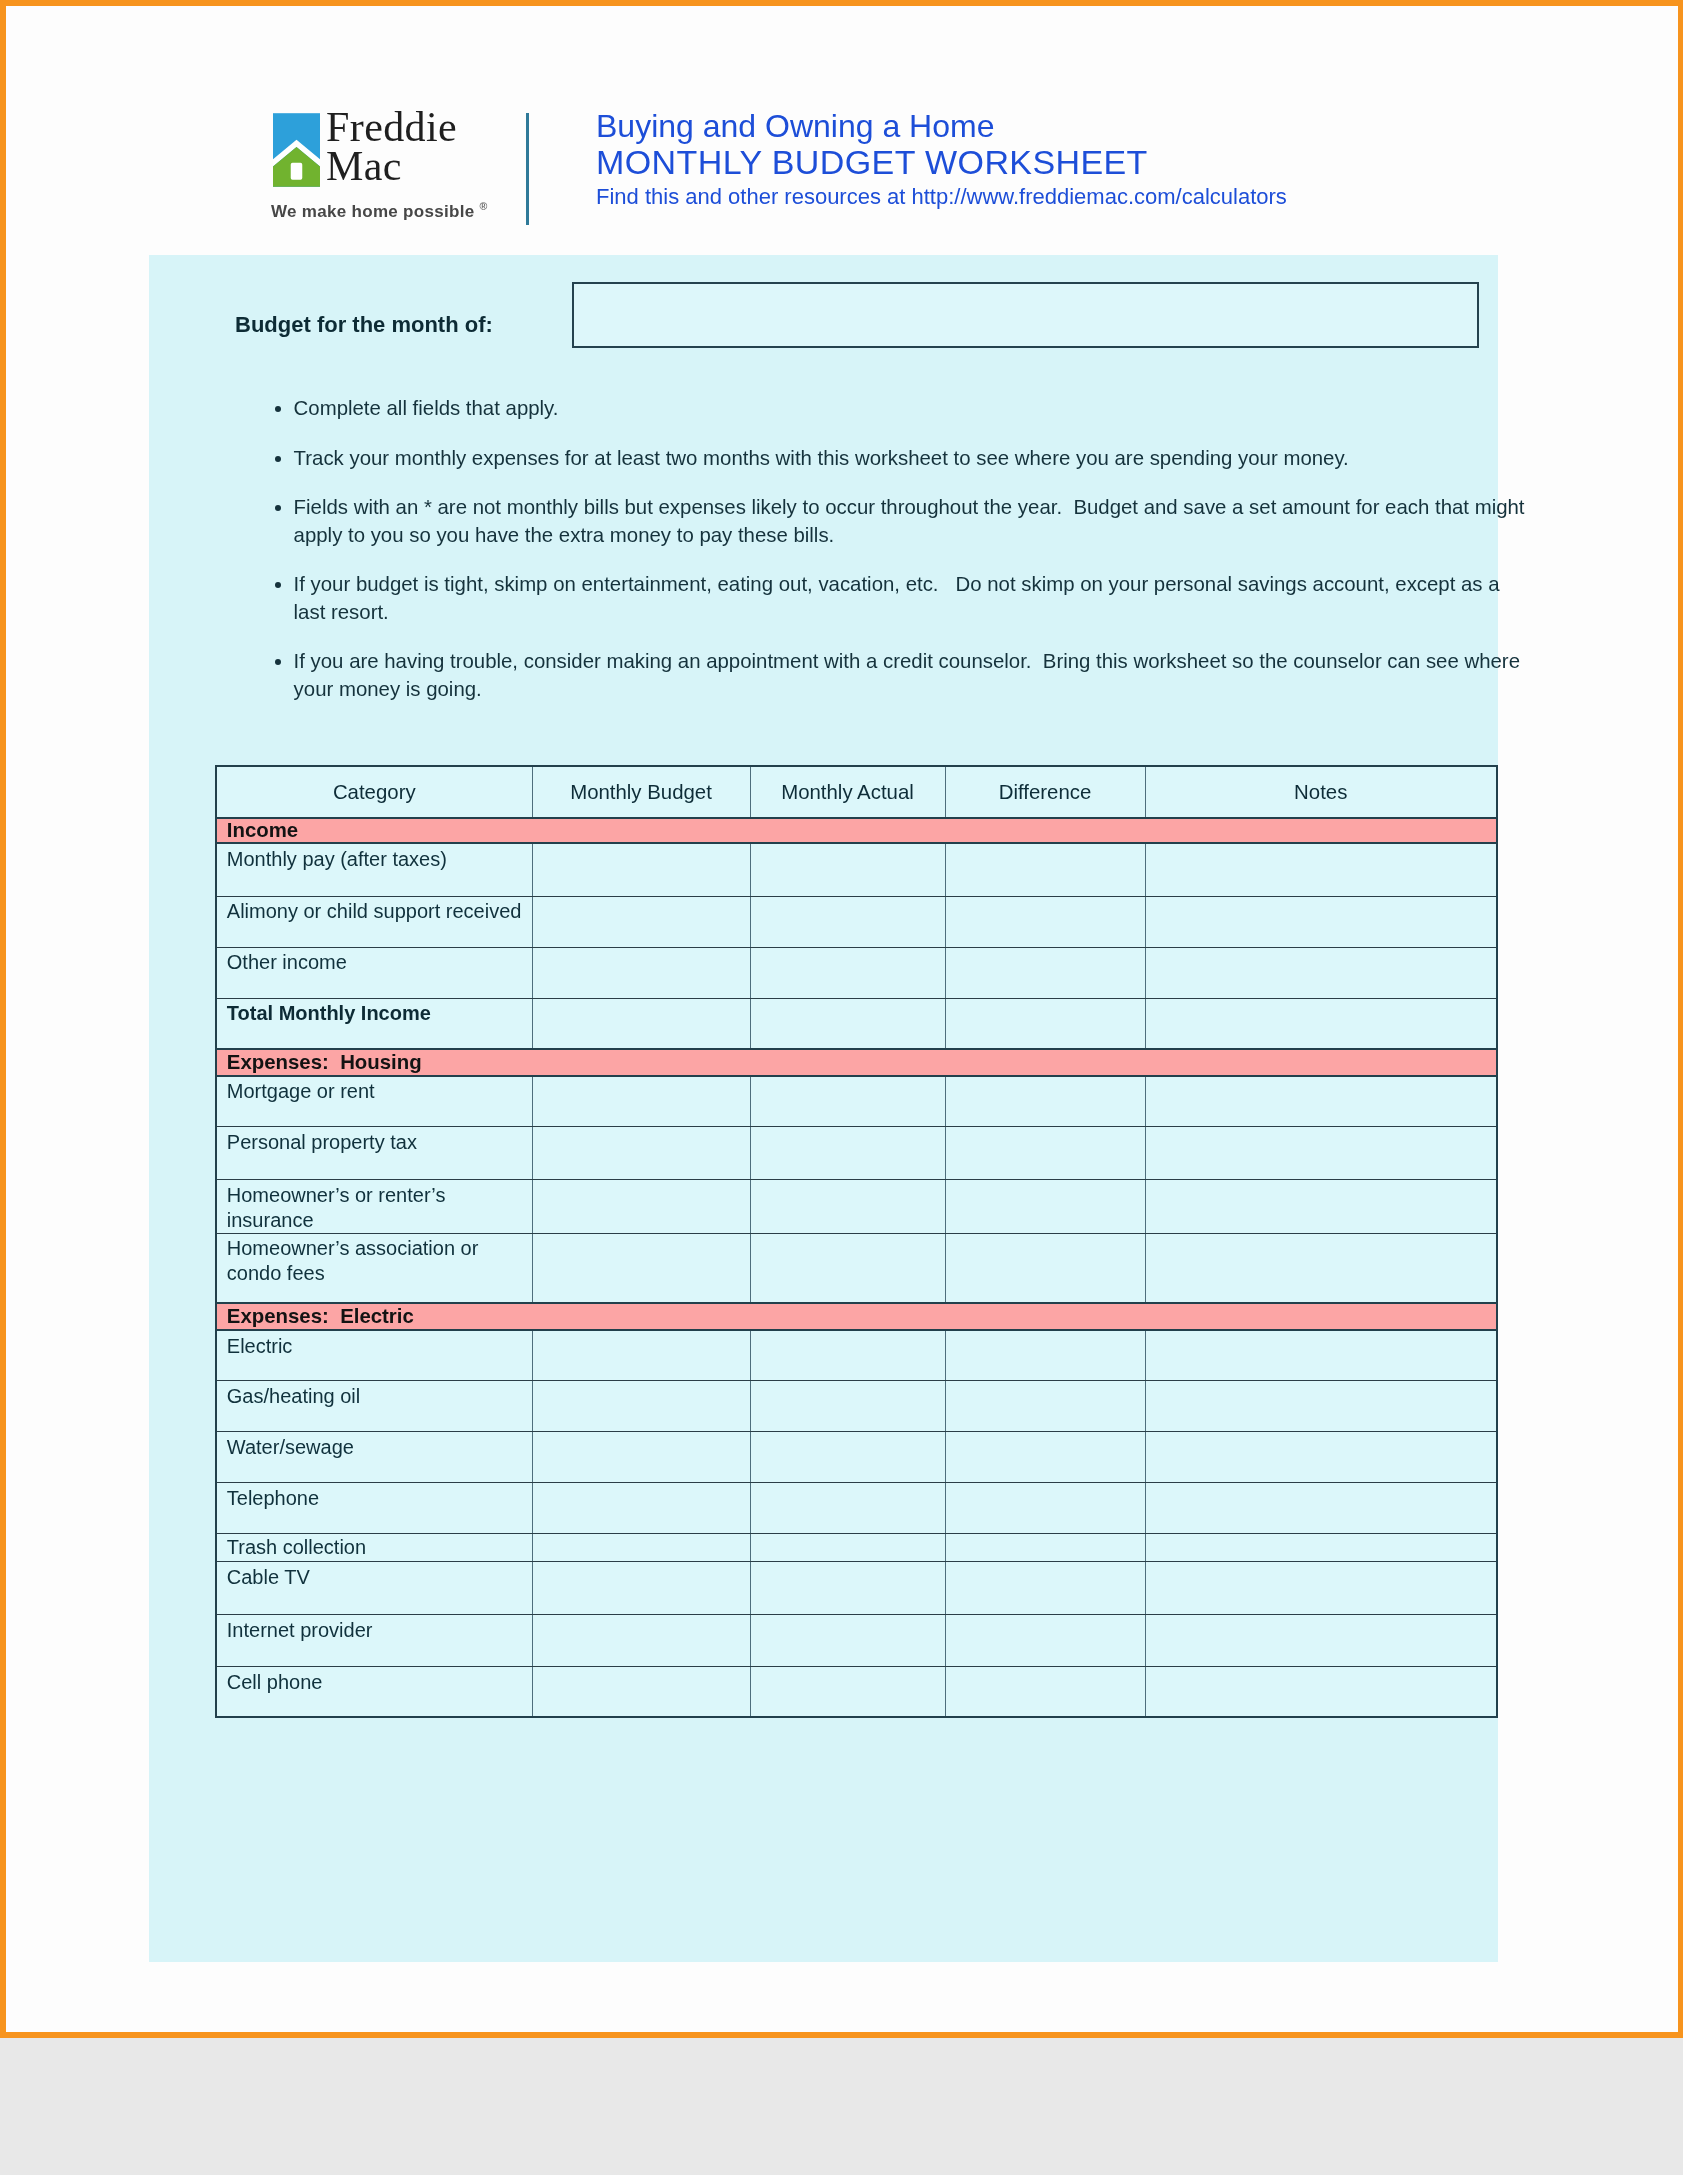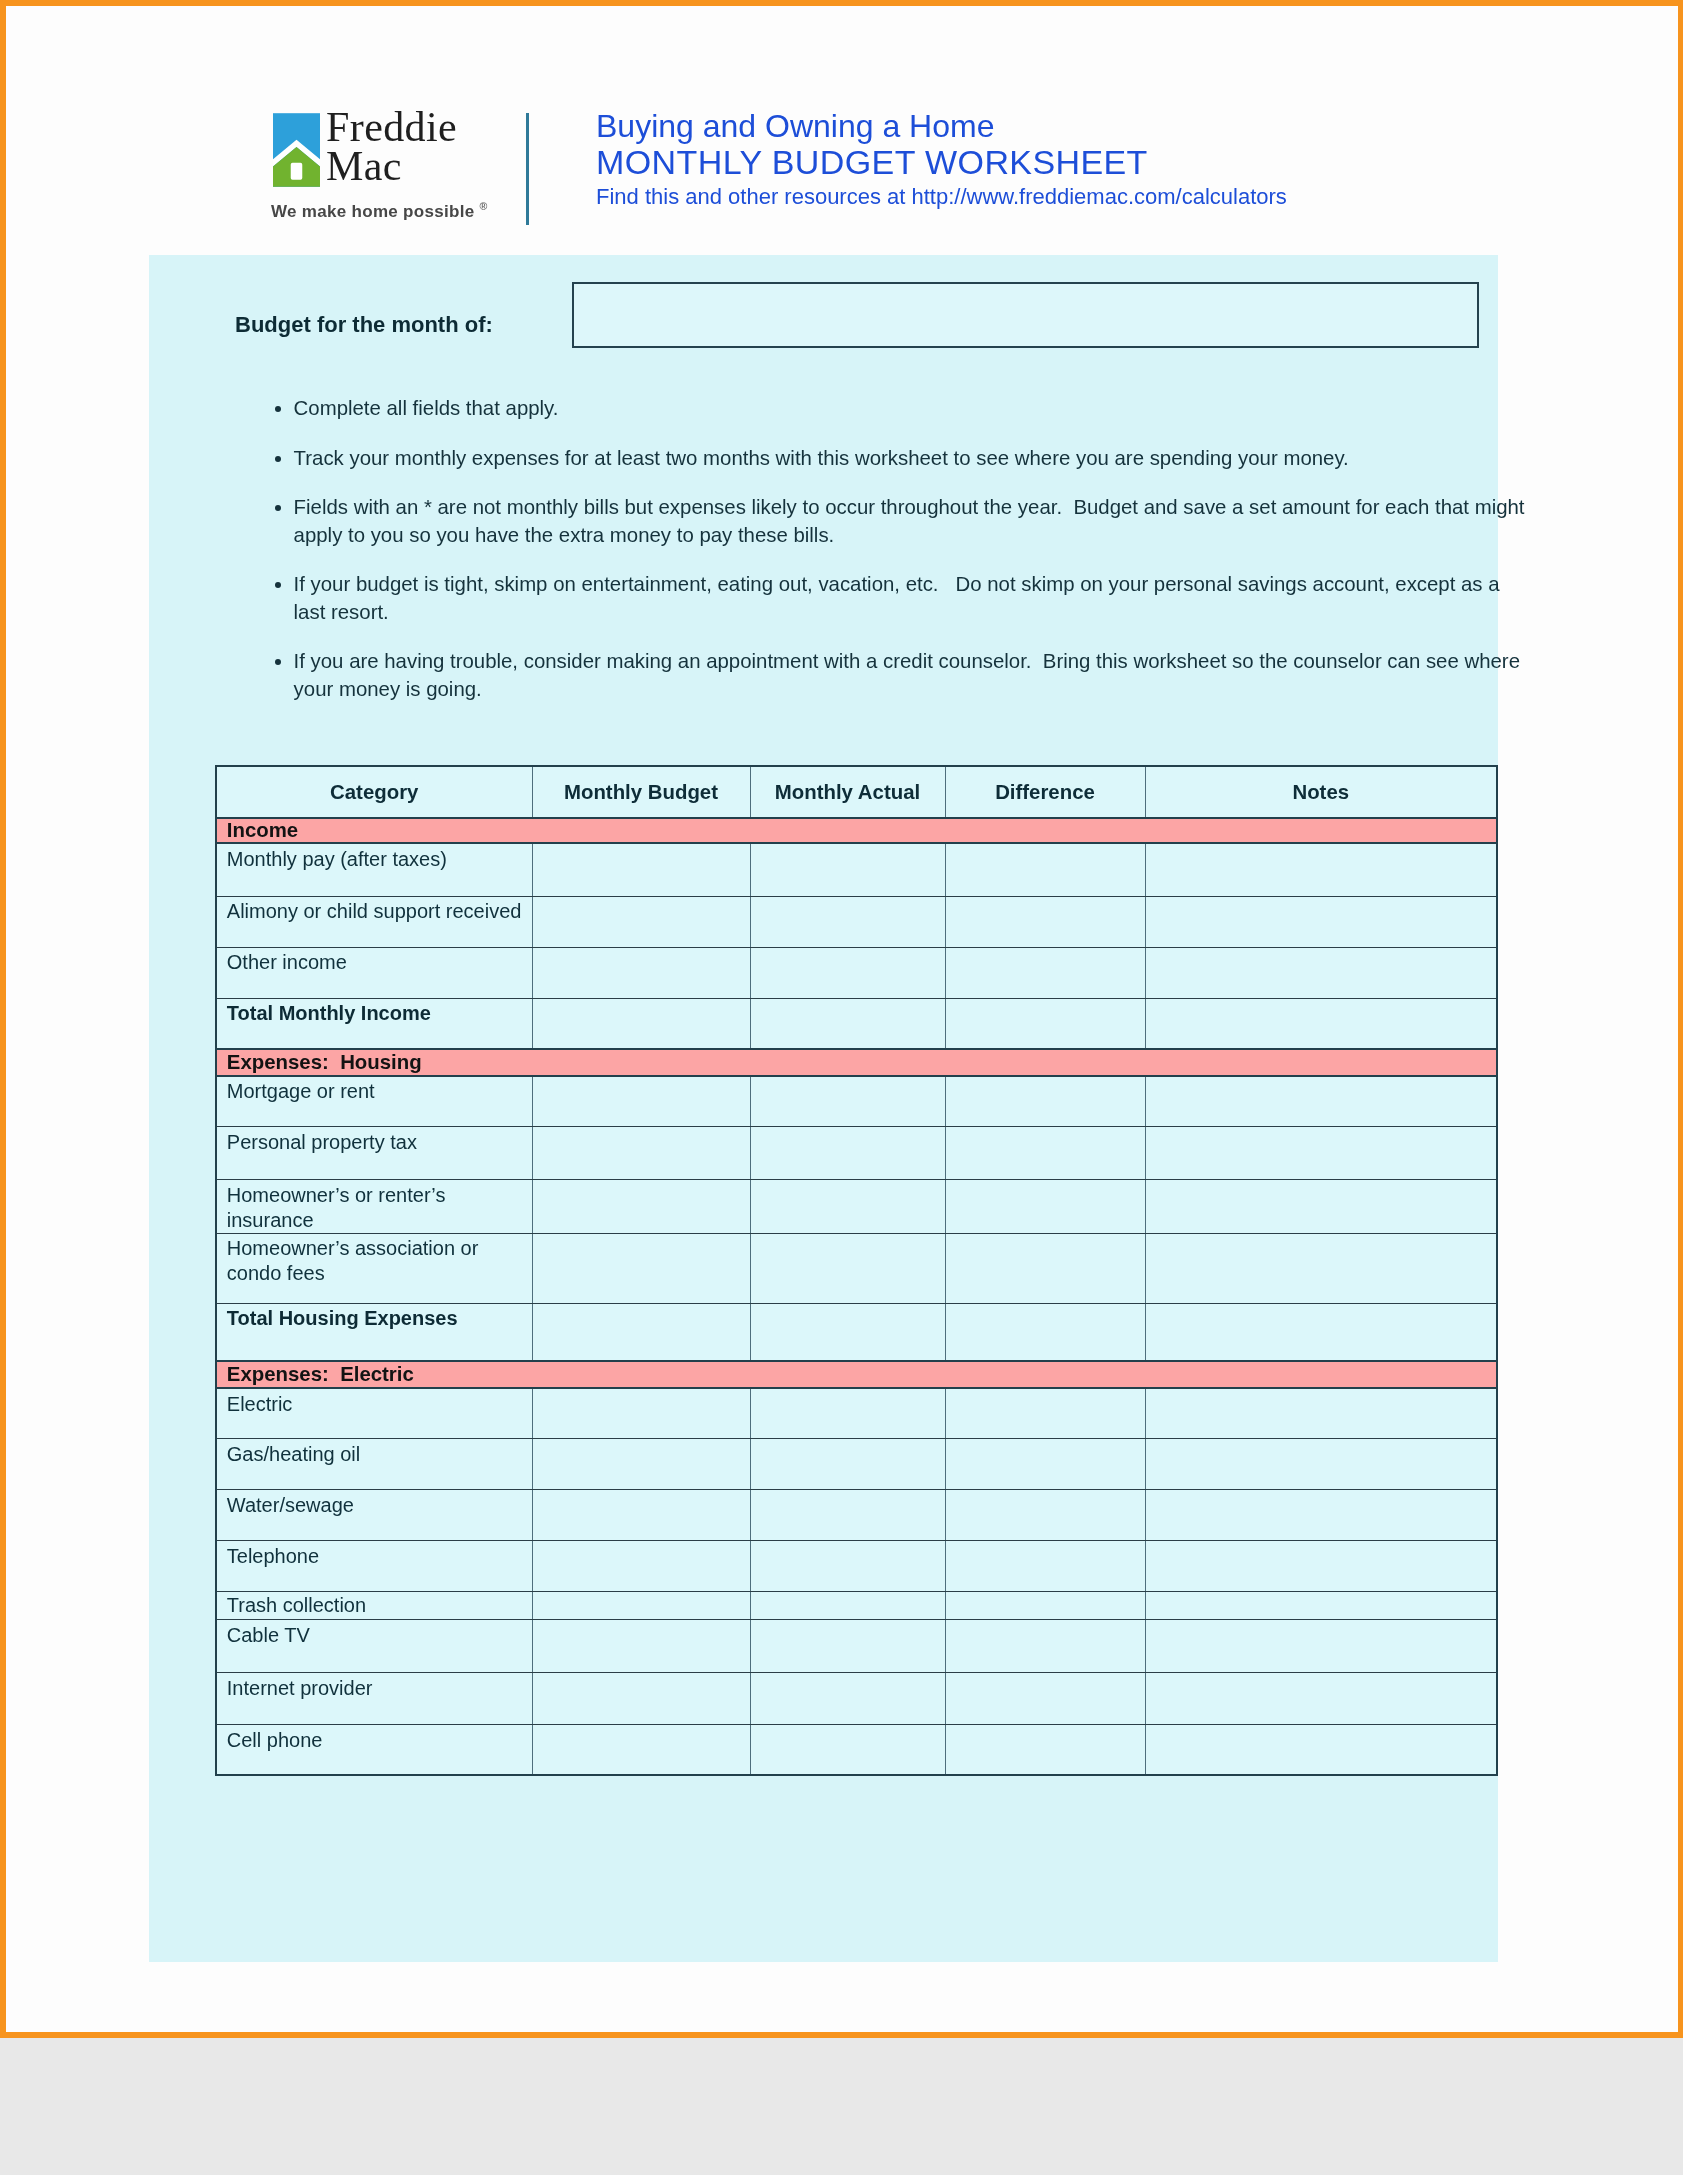--- a/index.html
+++ b/index.html
@@ -66,21 +66,21 @@
     border-collapse:collapse; table-layout:fixed;
     width:1281px; background:#dcf7fa;
     border:2.7px solid #22404c;
   }
   .budget th, .budget td {
     border-left:1.8px solid #4e6e7c; border-right:1.8px solid #4e6e7c;
     border-top:1.8px solid #2b3e47; border-bottom:1.8px solid #2b3e47;
     box-sizing:border-box;
   }
   .budget th {
-    font-size:20.4px; font-weight:bold; color:#0e2d38;
+    font-size:20.4px; font-weight:normal; color:#0e2d38;
     text-align:center; vertical-align:middle; padding:0;
   }
   .budget td.cat {
     font-size:20px; line-height:25px;
     padding:2.7px 7px 0 9.8px; vertical-align:top; text-align:left;
     color:#10313c;
   }
   .budget tr.total td.cat { font-weight:bold; color:#0d2b35; }
   .budget tr.band td {
     background:#fca5a5; font-weight:bold; font-size:20.4px; color:#131313;
@@ -204,27 +204,20 @@
         <td></td>
         <td></td>
       </tr>
       <tr style="height:70px">
         <td class="cat">Homeowner’s association or condo fees</td>
         <td></td>
         <td></td>
         <td></td>
         <td></td>
       </tr>
-      <tr class="total" style="height:58px">
-        <td class="cat">Total Housing Expenses</td>
-        <td></td>
-        <td></td>
-        <td></td>
-        <td></td>
-      </tr>
 
       <tr class="band" style="height:26.6px">
         <td colspan="5">Expenses:  Electric</td>
       </tr>
 
       <tr style="height:51px">
         <td class="cat">Electric</td>
         <td></td>
         <td></td>
         <td></td>

